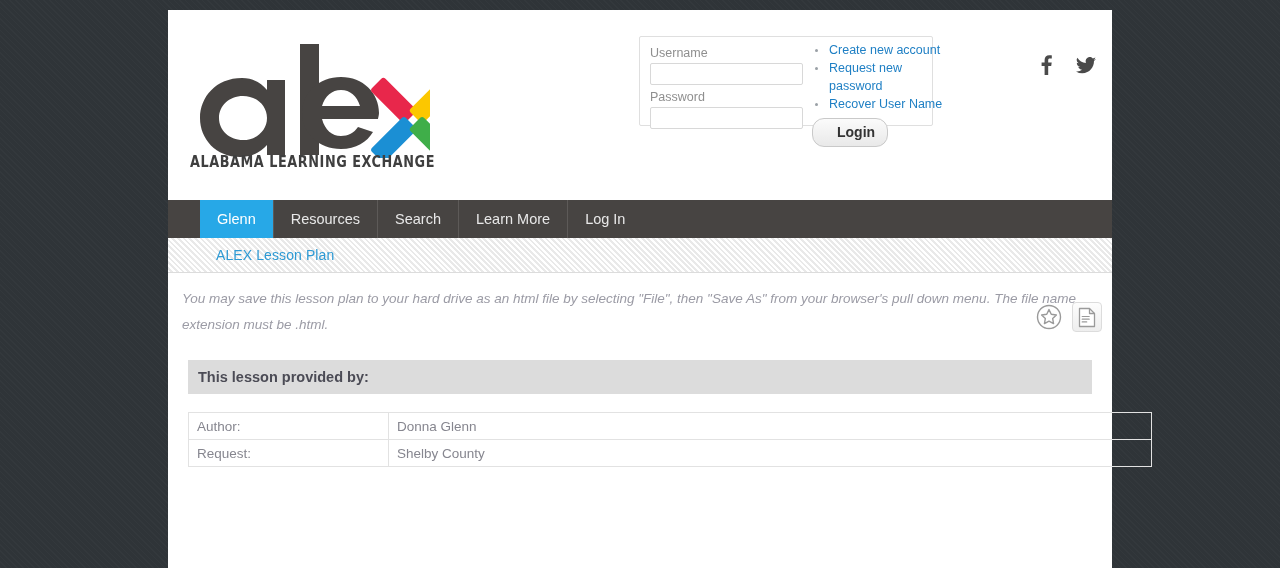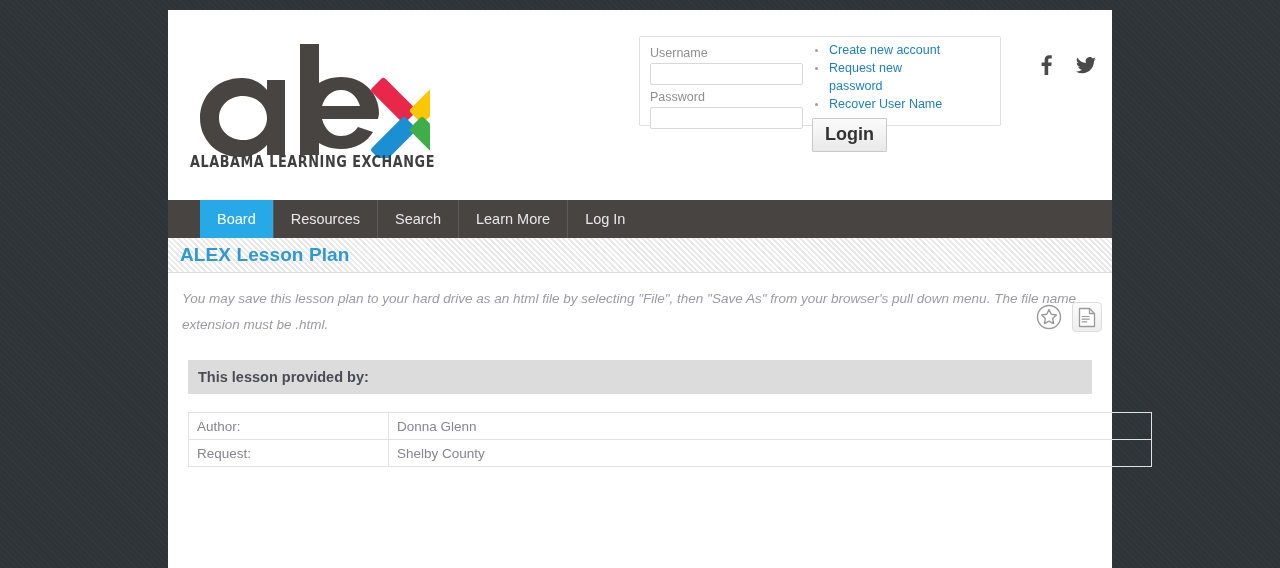--- a/index.html
+++ b/index.html
@@ -32,21 +32,21 @@
     position:absolute; left:22px; top:143px;
     font-family:"DejaVu Sans Condensed","Liberation Sans", sans-serif;
     font-size:15.5px; font-weight:bold; letter-spacing:0.6px;
     color:#3f3f3f; white-space:nowrap;
     transform:scaleX(0.92); transform-origin:left center;
   }
 
   
   .login-panel {
     position:absolute; left:471px; top:26px;
-    width:362px; height:90px;
+    width:294px; height:90px;
     border:1px solid #dfdfdf; background:#fff;
     border-radius:2px;
   }
   .login-left { position:absolute; left:10px; top:8px; width:163px; }
   .fld-label { font-size:12.5px; color:#8f8f8f; line-height:17px; }
   .fld-input {
     display:block; width:153px; height:22px;
     border:1px solid #d8d8d8; background:#fff; border-radius:2px;
     margin:1px 0 4px 0; padding:0 4px;
     font-size:12px; color:#444; outline:none;
@@ -57,24 +57,24 @@
   .acct-list li {
     position:relative; padding-left:17px;
     font-size:12.5px; line-height:18px;
   }
   .acct-list li::before {
     content:""; position:absolute; left:3px; top:8px;
     width:3px; height:3px; border-radius:50%; background:#9aa0a6;
   }
   .acct-link { color:#1e7fc4; text-decoration:none; }
   .login-btn {
-    margin-top:5px; padding:5px 12px 6px 12px;
-    font-size:18px; font-weight:bold; color:#333;
+    margin-top:5px; padding:5px 12px 6px 24px;
+    font-size:14px; font-weight:bold; color:#333;
     background:linear-gradient(#fbfbfb,#e9e9e9);
-    border:1px solid #c9c9c9; border-radius:1px;
+    border:1px solid #c9c9c9; border-radius:12px;
     cursor:pointer; font-family:"Liberation Sans", sans-serif;
   }
 
   .social { position:absolute; left:855px; top:40px; width:80px; height:36px; }
   .social-icon {
     position:absolute; top:0; width:30px; height:30px;
     display:flex; align-items:center; justify-content:center;
     color:#4a4a4a; cursor:pointer;
   }
   .soc-fb { left:8px; }
@@ -100,22 +100,23 @@
   .title-stripe {
     height:35px; display:flex; align-items:center;
     background-color:#f0f0f0;
     background-image:repeating-linear-gradient(45deg,
         #ffffff 0px, #ffffff 2px,
         #e9e9e9 2px, #e9e9e9 4px);
     border-bottom:1px solid #dcdcdc;
     padding-left:12px;
   }
   .title-stripe span {
-    font-size:19px; font-weight:bold; color:#2e9ad4;
+    font-size:14px; font-weight:normal; color:#2e9ad4;
     letter-spacing:0.1px;
+    margin-left:36px;
   }
 
   
   .content { position:relative; padding:0 12px; }
 
   .tool-row {
     position:absolute; right:10px; top:16px;
     display:flex; gap:8px; align-items:center;
   }
   .tool-btn {
@@ -217,21 +218,21 @@
       <div class="social-icon soc-tw">
         <svg width="20" height="17" viewBox="0 0 20 17">
           <path d="M20 2.04c-.74.33-1.53.55-2.36.65a4.11 4.11 0 0 0 1.8-2.27c-.79.47-1.67.81-2.6 1A4.1 4.1 0 0 0 9.8 5.16c0 .32.04.63.1.93A11.64 11.64 0 0 1 1.39.75a4.08 4.08 0 0 0 1.27 5.47 4.07 4.07 0 0 1-1.86-.51v.05a4.1 4.1 0 0 0 3.29 4.02c-.34.09-.7.14-1.08.14-.26 0-.52-.02-.77-.07a4.11 4.11 0 0 0 3.83 2.85A8.23 8.23 0 0 1 0 14.41a11.6 11.6 0 0 0 6.29 1.84c7.55 0 11.68-6.25 11.68-11.67l-.01-.53A8.3 8.3 0 0 0 20 2.04z" fill="#4a4a4a"></path>
         </svg>
       </div>
     </div>
   </div>
 
   <div class="nav">
     <div class="nav-spacer"></div>
-    <div class="nav-item active">Board</div>
+    <div class="nav-item active">Glenn</div>
     <div class="nav-item">Resources</div>
     <div class="nav-item">Search</div>
     <div class="nav-item">Learn More</div>
     <div class="nav-item">Log In</div>
   </div>
 
   <div class="title-stripe">
     <span>ALEX Lesson Plan</span>
   </div>
 

